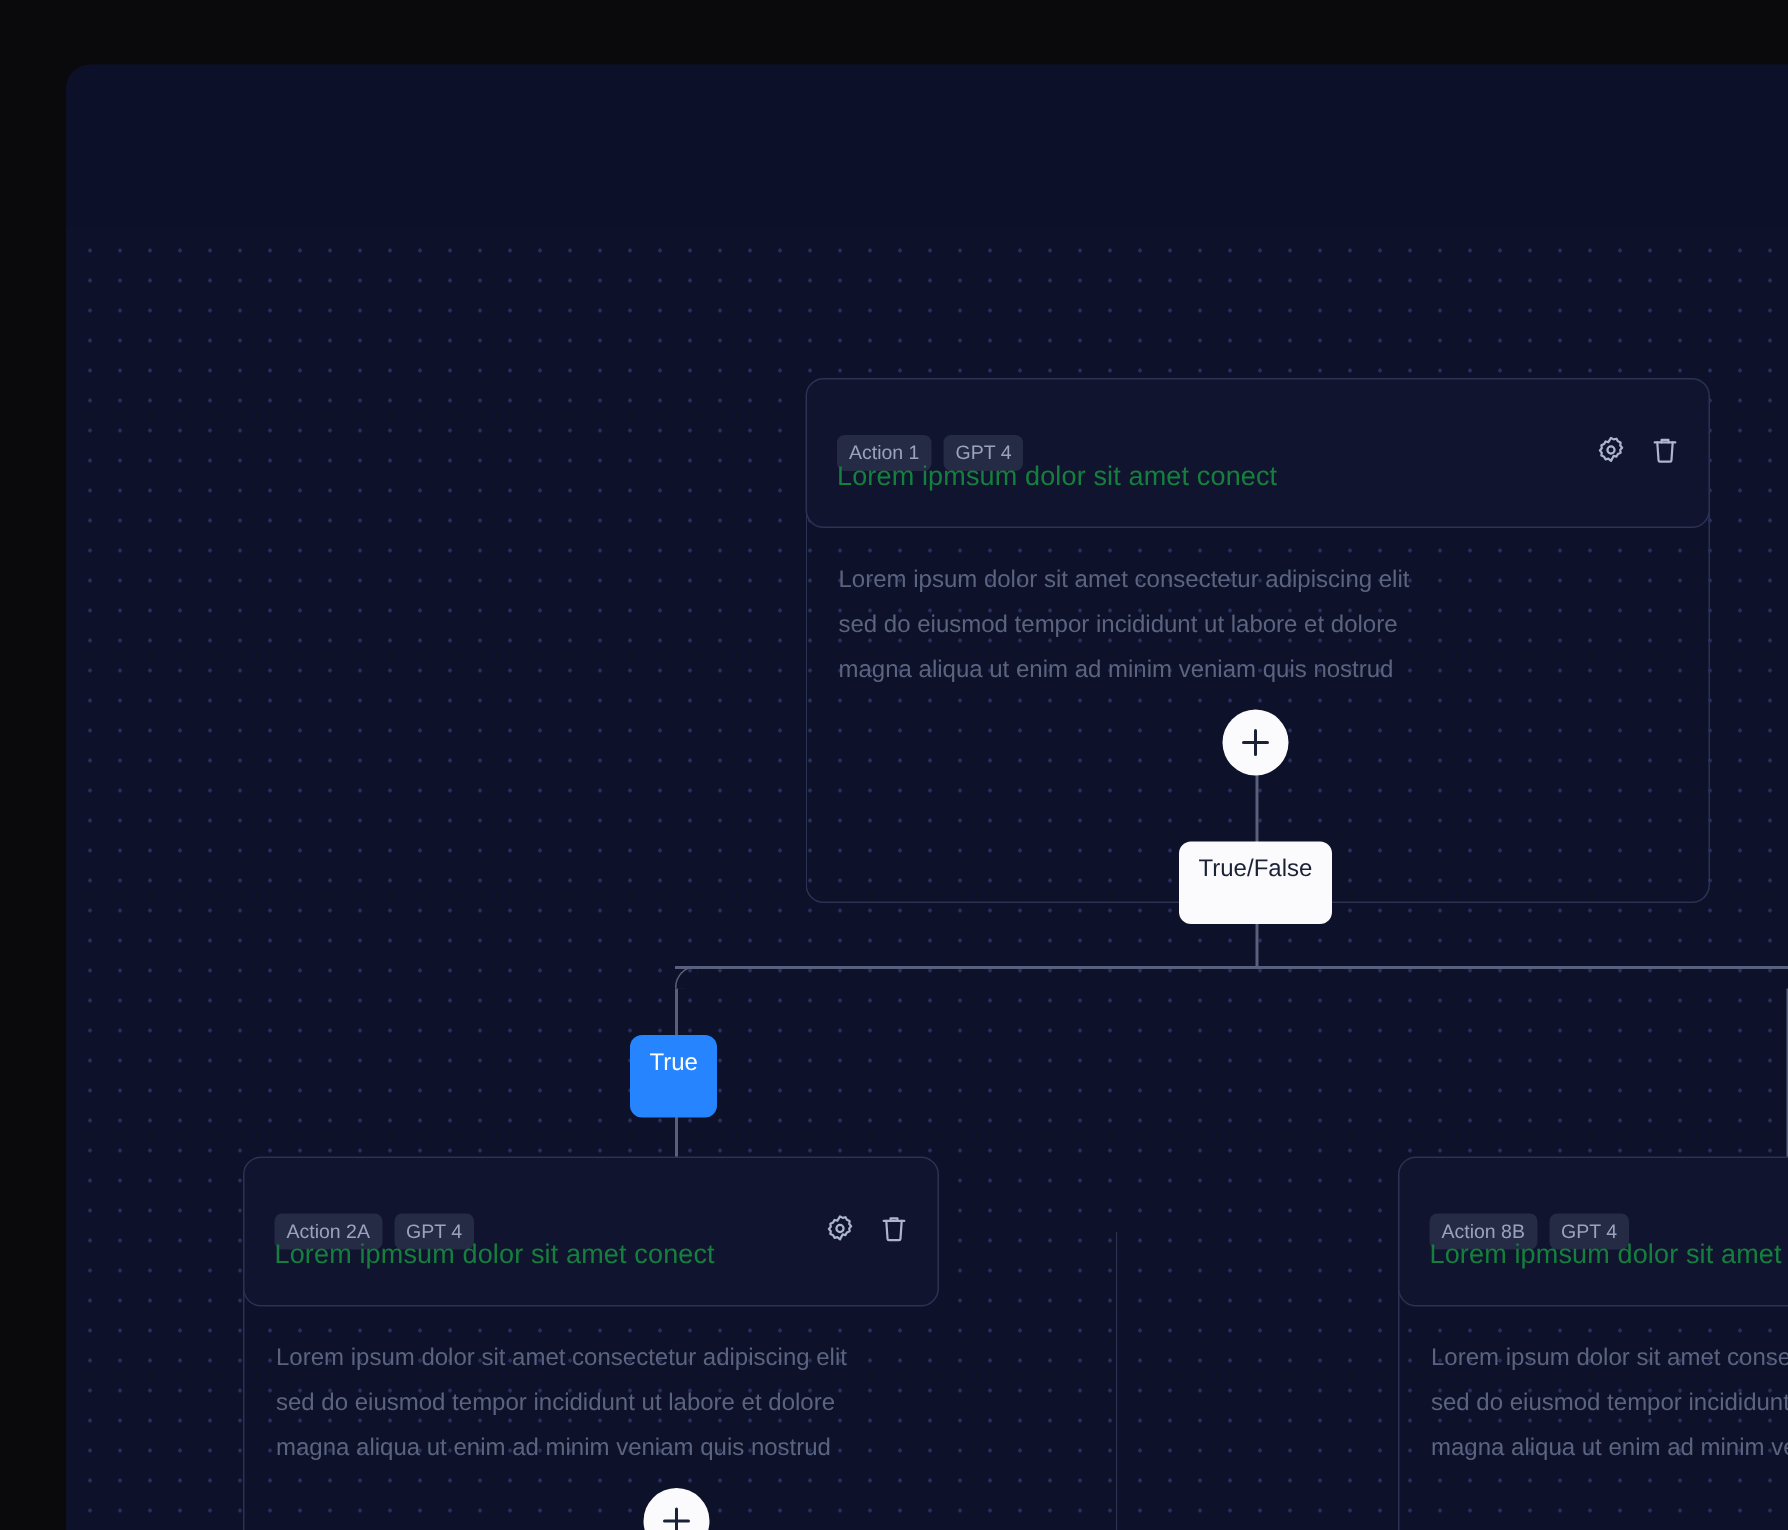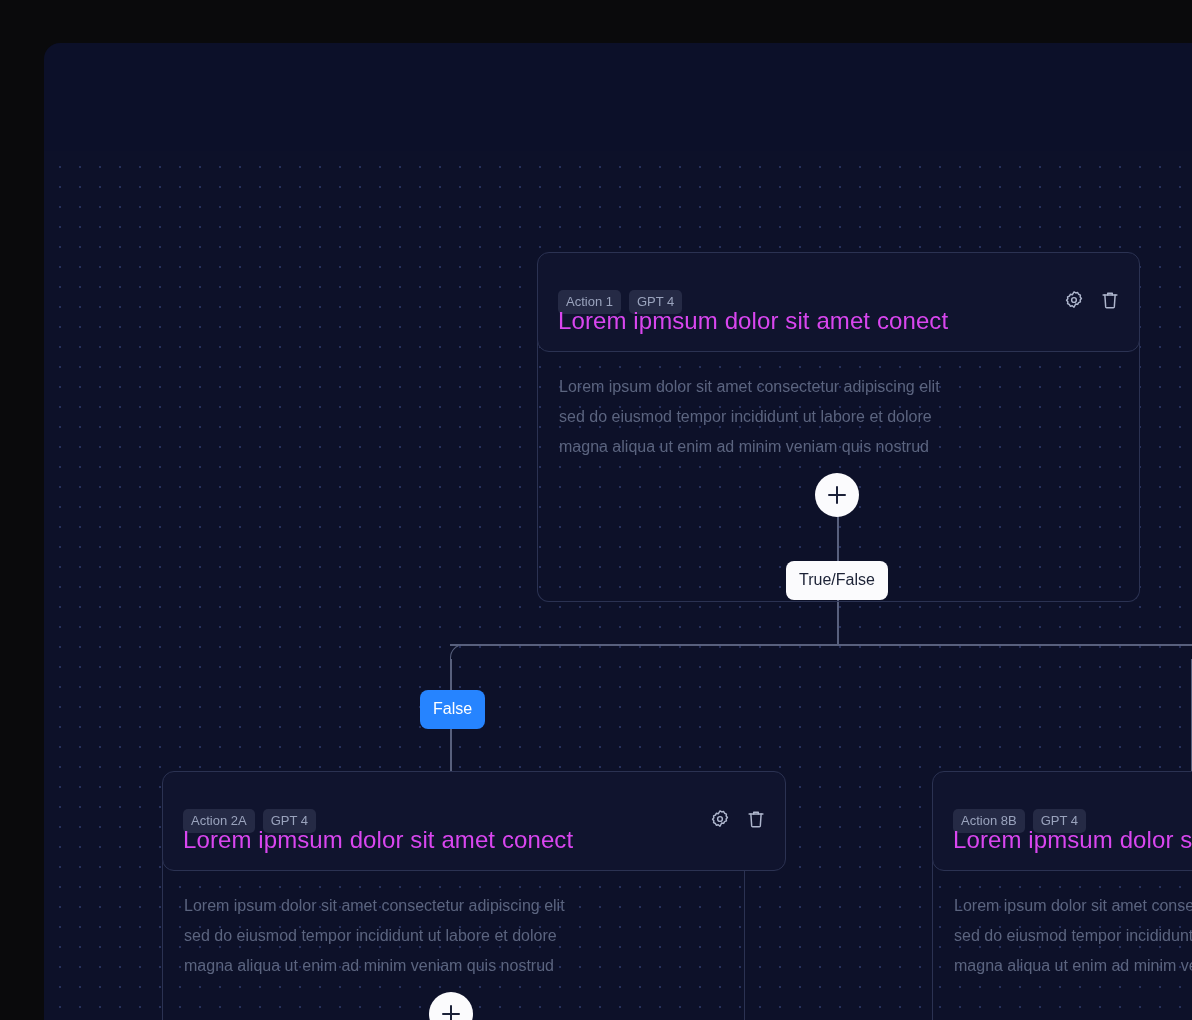--- a/index.html
+++ b/index.html
@@ -116,22 +116,22 @@
     font-size: 13px;
     line-height: 1;
     padding: 5px 8px 6px;
     border-radius: 5px;
     white-space: nowrap;
   }
   .card-title {
     position: absolute;
     left: 20px;
     top: 54px;
-    font-size: 24px;
-    color: #d946ef;
+    font-size: 18px;
+    color: #15803d;
     white-space: nowrap;
     letter-spacing: .1px;
   }
   .card-actions {
     position: absolute;
     right: 18px;
     top: 36px;
     display: flex;
     gap: 14px;
     align-items: center;
@@ -169,21 +169,21 @@
   }
   .plus-btn::before { left: 13px; top: 21px; width: 18px; height: 2px; }
   .plus-btn::after  { left: 21px; top: 13px; width: 2px; height: 18px; }
 
   .pill {
     position: absolute;
     z-index: 4;
     border-radius: 8px;
     font-size: 16px;
     line-height: 1;
-    padding: 11px 13px 12px;
+    padding: 11px 13px 28px;
     white-space: nowrap;
   }
   .pill-white { background: #fbfbfd; color: #1c2236; }
   .pill-blue  { background: #2684ff; color: #ffffff; }
 </style>
 </head>
 <body>
 
 <div id="app">
 
@@ -230,29 +230,29 @@
               </svg>
             </span>
           </div>
         </div>
       </div>
 
       <div class="plus-btn" style="left:771px; top:322px;"></div>
 
       <div class="pill pill-white" style="left:742px; top:410px;">True/False</div>
 
-      <div class="pill pill-blue" style="left:376px; top:539px;">False</div>
+      <div class="pill pill-blue" style="left:376px; top:539px;">True</div>
 
       <div class="card" style="left:118px; top:620px; width:583px;">
         <div class="card-body" style="width:583px; height:293px;">
           <div class="card-text" style="left:21px; top:70px;">Lorem ipsum dolor sit amet consectetur adipiscing elit
 sed do eiusmod tempor incididunt ut labore et dolore
 magna aliqua ut enim ad minim veniam quis nostrud</div>
         </div>
-        <div class="card-head" style="width:624px;">
+        <div class="card-head" style="width:464px;">
           <div class="card-badges">
             <span class="badge">Action 2A</span>
             <span class="badge">GPT 4</span>
           </div>
           <div class="card-title">Lorem ipmsum dolor sit amet conect</div>
           <div class="card-actions">
             <span class="icon-btn">
               <svg width="22" height="22" viewBox="0 0 24 24" fill="none" stroke="#aeb6cd" stroke-width="1.6" stroke-linecap="round" stroke-linejoin="round">
                 <circle cx="12" cy="12" r="2.6"></circle>
                 <path d="M12 3.2l1.9 1.1 2.1-.5 1 1.9 2 .9-.3 2.1 1.4 1.6-1.4 1.6.3 2.1-2 .9-1 1.9-2.1-.5L12 19.9l-1.9-1.6-2.1.5-1-1.9-2-.9.3-2.1L3.9 12.3l1.4-1.6-.3-2.1 2-.9 1-1.9 2.1.5z"></path>

